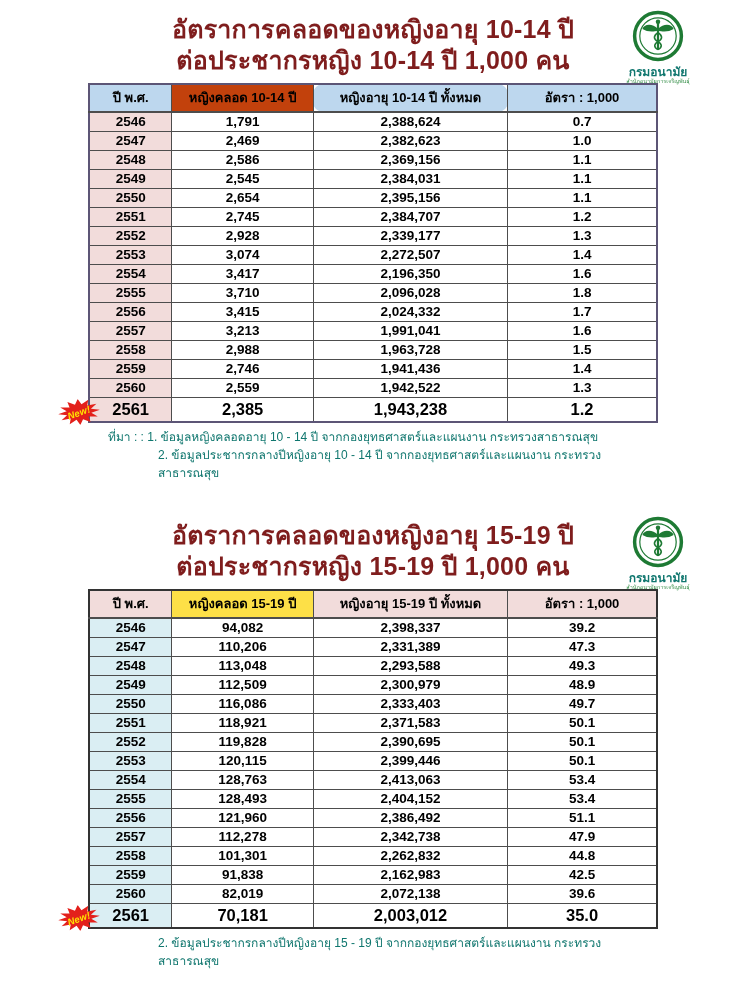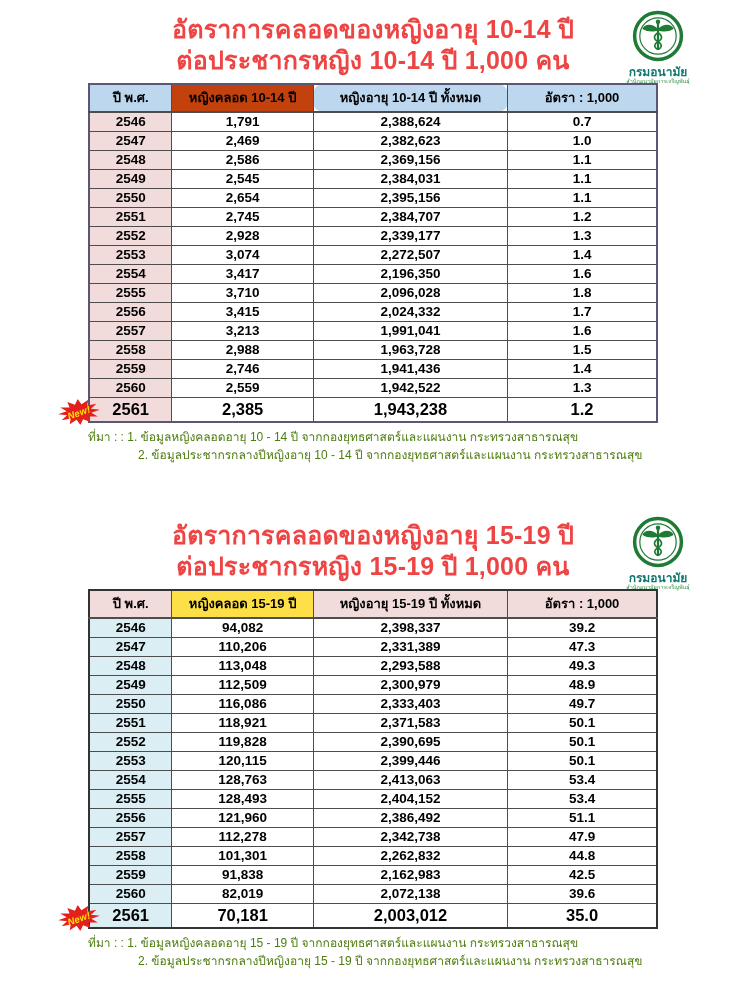--- a/index.html
+++ b/index.html
@@ -7,40 +7,40 @@
     width:750px;height:998px;position:relative;background:#ffffff;
     font-family:"Liberation Sans","DejaVu Sans",sans-serif;color:#111;
     overflow:hidden;
   }
   .report{position:absolute;left:88px;width:570px;}
   #report-1{top:14px;}
   #report-2{top:520px;}
 
   .rpt-title{
     margin:0;text-align:center;font-size:25px;line-height:1.23;
-    font-weight:bold;color:#ef4444;letter-spacing:.2px;
+    font-weight:bold;color:#7f1d1d;letter-spacing:.2px;
   }
 
   .logo{position:absolute;top:-4px;right:-44px;width:88px;text-align:center;line-height:1;}
   .logo-name{color:#0f766e;font-weight:bold;font-size:12px;margin-top:1px;}
   .logo-sub{color:#2c8a40;font-size:5.5px;margin-top:1px;}
 
   table.data-table{
     border-collapse:collapse;width:100%;margin-top:7px;table-layout:fixed;
     border:2px solid #333;
   }
   .data-table th,.data-table td{
     border:1px solid #4d4d4d;text-align:center;font-weight:bold;color:#000;
   }
   .data-table th{font-size:13px;line-height:16px;padding:5px 2px;border-bottom-width:2px;}
   .data-table td{font-size:13.5px;line-height:16px;padding:1px 2px;}
   .data-table tr.row-new td{font-size:16.5px;line-height:21px;padding:1px 2px;}
   td.rel{position:relative;overflow:visible;}
 
-  .source{margin-top:5px;font-size:12px;line-height:1.5;color:#4d7c0f;}
+  .source{margin-top:5px;font-size:12px;line-height:1.5;color:#0f766e;margin-left:20px;}
   .source .src2{margin-left:50px;}
 
   .new-badge{
     position:absolute;left:-32px;top:1px;width:42px;height:26px;
     display:flex;align-items:center;justify-content:center;
     transform:rotate(-6deg);z-index:5;pointer-events:none;
   }
   .badge-star{
     position:absolute;left:0;top:0;width:100%;height:100%;
     clip-path:polygon(100% 50%,79% 57.8%,93.3% 75%,71.2% 71.2%,75% 93.3%,57.8% 79%,50% 100%,42.2% 79%,25% 93.3%,28.8% 71.2%,6.7% 75%,21% 57.8%,0% 50%,21% 42.2%,6.7% 25%,28.8% 28.8%,25% 6.7%,42.2% 21%,50% 0%,57.8% 21%,75% 6.7%,71.2% 28.8%,93.3% 25%,79% 42.2%);
@@ -333,16 +333,15 @@
               <span class="badge-label" style="color: rgb(255, 228, 0);">New!</span>
             </span><span>2561</span></td>
           <td>70,181</td>
           <td>2,003,012</td>
           <td>35.0</td>
         </tr>
       </tbody>
   </table>
 
   <div class="source">
-    <div>ที่มา : : 1. ข้อมูลหญิงคลอดอายุ  15 - 19 ปี  จากกองยุทธศาสตร์และแผนงาน  กระทรวงสาธารณสุข</div>
     <div class="src2">2. ข้อมูลประชากรกลางปีหญิงอายุ  15 - 19 ปี  จากกองยุทธศาสตร์และแผนงาน  กระทรวงสาธารณสุข</div>
   </div>
 </section>
 
 </body></html>

